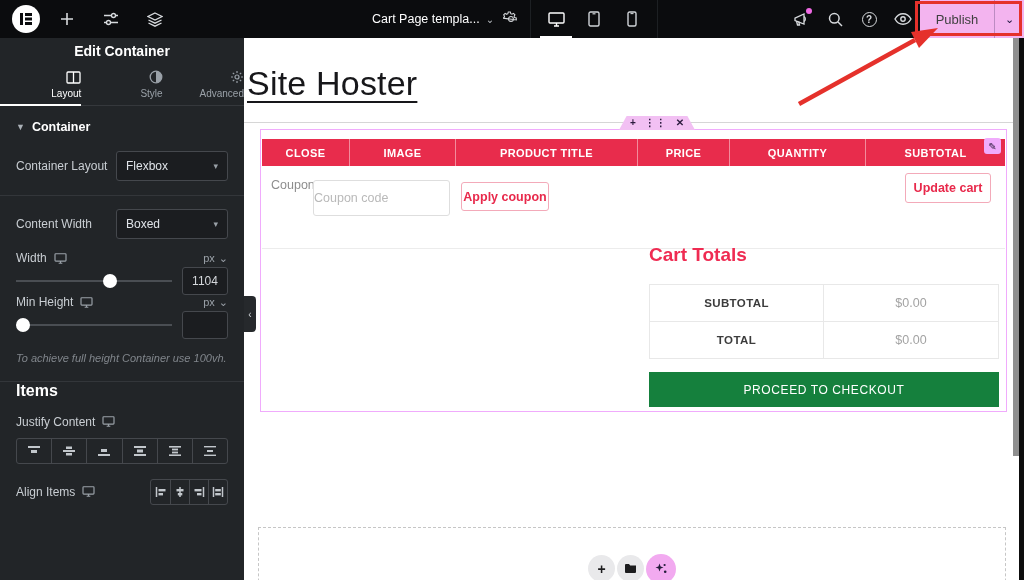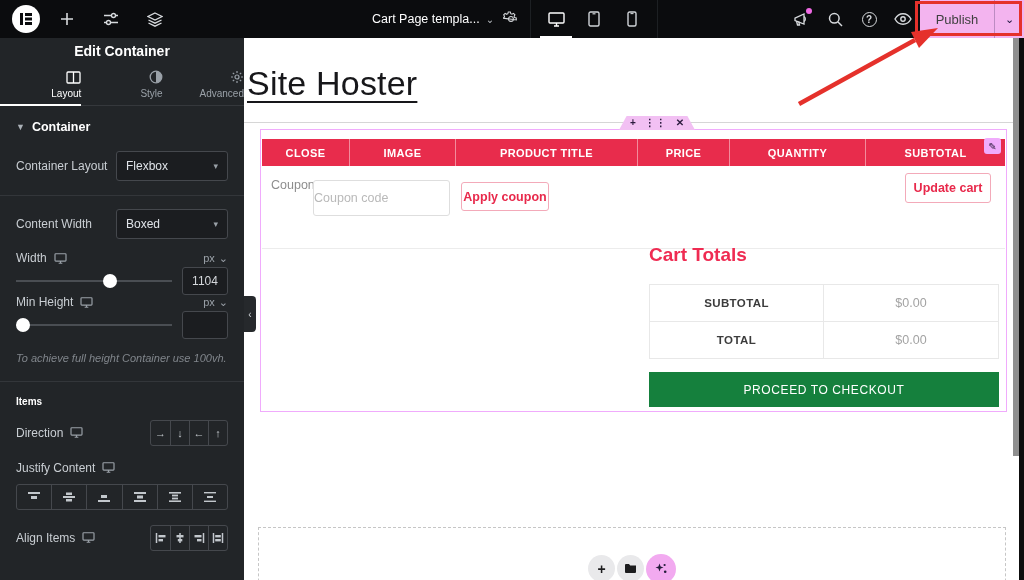--- a/index.html
+++ b/index.html
@@ -61,21 +61,21 @@
   .select .sel-caret { color:#9aa1a8; font-size:9px; }
   .divider { height:1px; background:#33363a; margin:14px -16px 0 -16px; }
   .unit { color:#9aa1a8; font-size:11px; display:flex; gap:4px; align-items:center; cursor:pointer; }
   .slider-row { display:flex; align-items:center; gap:10px; margin-top:2px; }
   .slider { position:relative; flex:1; height:14px; cursor:pointer; }
   .slider .track { position:absolute; left:0; right:0; top:6px; height:2px; background:#4a4e53; }
   .slider .knob { position:absolute; top:0; width:14px; height:14px; border-radius:50%; background:#fff; }
   .num-input { width:46px; height:28px; background:#1b1d20; border:1px solid #45484d; border-radius:3px;
     color:#d5d8dc; text-align:center; font-size:12px; font-family:"Liberation Sans",sans-serif; }
   .note { margin-top:12px; font-style:italic; color:#81868c; font-size:11px; line-height:1.45; }
-  .sub-head { margin-top:14px; color:#fff; font-weight:bold; font-size:10px; }
+  .sub-head { color:#fff; font-weight:bold; font-size:16px; }
   .btn-group { display:flex; border:1px solid #45484d; border-radius:3px; overflow:hidden; }
   .bg-btn { width:19px; height:24px; display:flex; align-items:center; justify-content:center;
     color:#c2c7cc; font-size:11px; cursor:pointer; border-left:1px solid #45484d; }
   .bg-btn:first-child { border-left:none; }
   .justify-group { display:flex; border:1px solid #45484d; border-radius:3px; margin-top:9px; }
   .jg-btn { flex:1; height:24px; display:flex; align-items:center; justify-content:center;
     cursor:pointer; border-left:1px solid #45484d; }
   .jg-btn:first-child { border-left:none; }
   .collapse-handle { position:absolute; left:244px; top:296px; width:12px; height:36px;
     background:#26292c; border-radius:0 4px 4px 0; display:flex; align-items:center; justify-content:center;
@@ -340,37 +340,20 @@
         </div>
         <input class="num-input" value="" style="">
       </div>
 
       <div class="note">To achieve full height Container use 100vh.</div>
 
       <div class="divider"></div>
 
       <div class="sub-head">Items</div>
 
-      <div class="ctl-row">
-        <span class="ctl-label">
-          <span>Direction</span>
-          <span class="resp-ico">
-            <svg width="13" height="11" viewBox="0 0 17 15">
-                <rect x="1" y="1" width="15" height="10" rx="1" fill="none" stroke="#9aa1a8" stroke-width="1.6"></rect>
-                <path d="M6 14h5M8.5 11v3" stroke="#9aa1a8" stroke-width="1.6"></path>
-              </svg>
-          </span>
-        </span>
-        <div class="btn-group">
-          <span class="bg-btn">→</span>
-          <span class="bg-btn">↓</span>
-          <span class="bg-btn">←</span>
-          <span class="bg-btn">↑</span>
-        </div>
-      </div>
 
       <div class="ctl-row" style="margin-top:15px">
         <span class="ctl-label">
           <span>Justify Content</span>
           <span class="resp-ico">
             <svg width="13" height="11" viewBox="0 0 17 15">
                 <rect x="1" y="1" width="15" height="10" rx="1" fill="none" stroke="#9aa1a8" stroke-width="1.6"></rect>
                 <path d="M6 14h5M8.5 11v3" stroke="#9aa1a8" stroke-width="1.6"></path>
               </svg>
           </span>

